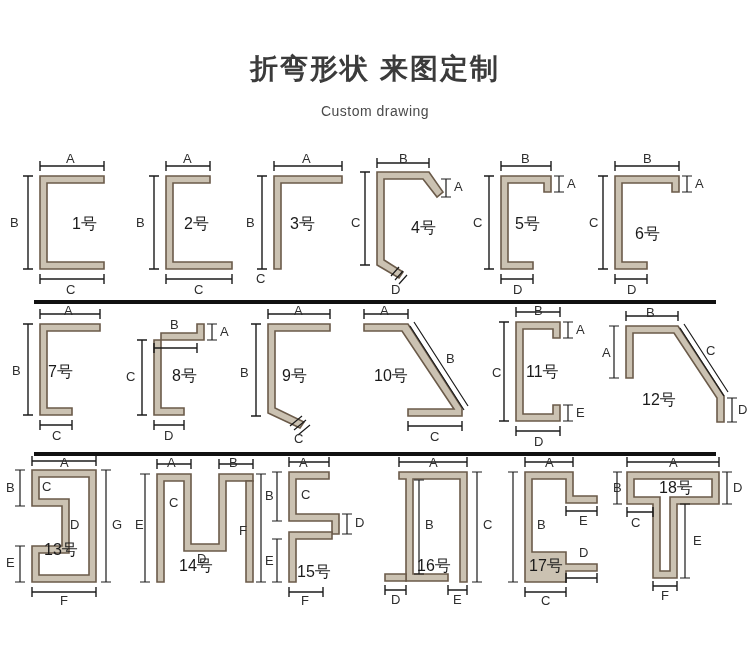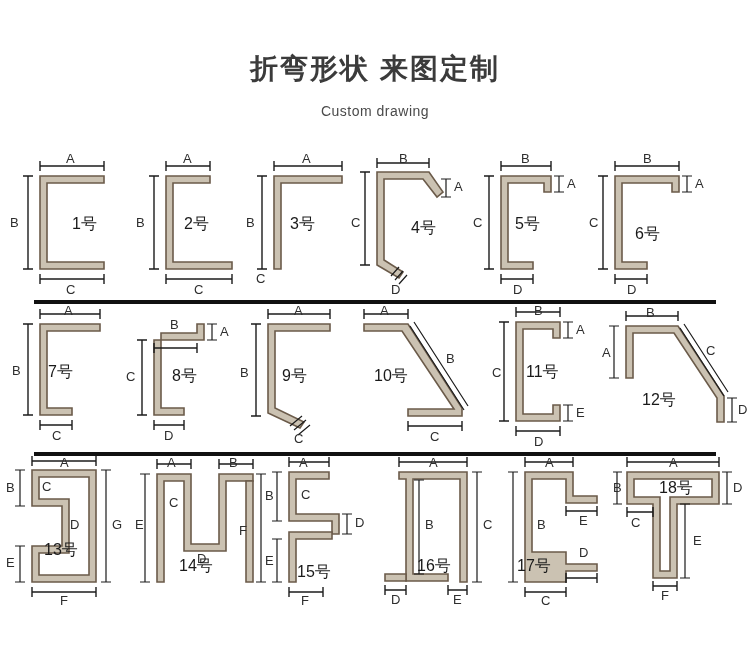--- a/index.html
+++ b/index.html
@@ -325,21 +325,21 @@
           <path class="dimthin" d="M12 16 L12 126 M7 16 L17 16 M7 126 L17 126"></path>
           <path class="dim" d="M65 55 L96 55 M65 50 L65 60 M96 50 L96 60"></path>
           <path class="dim" d="M65 122 L96 122 M65 117 L65 127 M96 117 L96 127"></path>
           <path class="dim" d="M24 136 L65 136 M24 131 L24 141 M65 131 L65 141"></path>
         </svg>
         <span class="lbl" style="left:44px;top:0px;">A</span>
         <span class="lbl" style="left:36px;top:62px;">B</span>
         <span class="lbl" style="left:40px;top:138px;">C</span>
         <span class="lbl" style="left:78px;top:90px;">D</span>
         <span class="lbl" style="left:78px;top:58px;">E</span>
-        <span class="num" style="left:16px;top:100px;">17号</span>
+        <span class="num" style="left:28px;top:100px;">17号</span>
       </div>
 
       <div class="cell" style="width:130px;">
         <svg class="draw" viewBox="0 0 130 148">
           <path class="metal" d="M14 16 L106 16 L106 48 L64 48 L64 122 L40 122 L40 48 L14 48 Z
                                    M21 23 L21 41 L47 41 L47 115 L57 115 L57 41 L99 41 L99 23 Z"></path>
           <path class="dim" d="M14 6 L106 6 M14 1 L14 11 M106 1 L106 11"></path>
           <path class="dimthin" d="M4 16 L4 48 M0 16 L9 16 M0 48 L9 48"></path>
           <path class="dimthin" d="M114 16 L114 48 M109 16 L119 16 M109 48 L119 48"></path>
           <path class="dim" d="M14 56 L40 56 M14 51 L14 61 M40 51 L40 61"></path>

